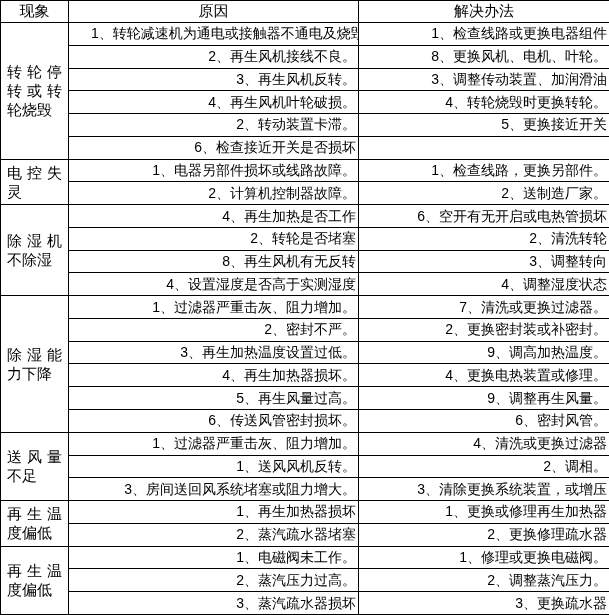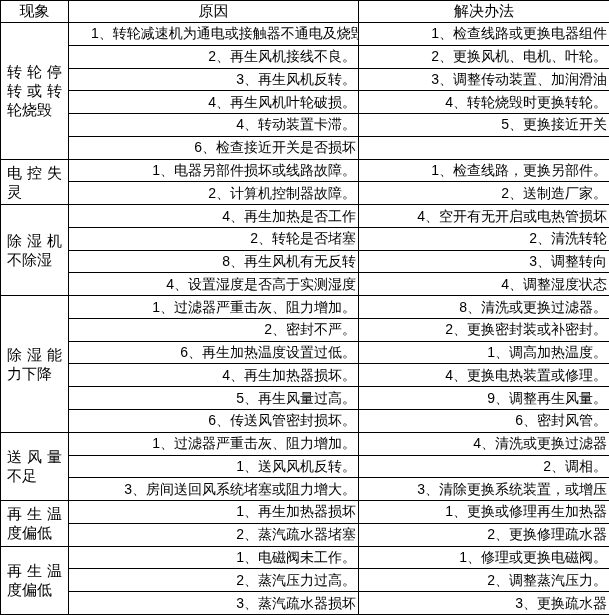--- a/index.html
+++ b/index.html
@@ -71,79 +71,79 @@
     </thead>
     <tbody>
 
       <tr>
         <td class="ph" rowspan="6">转轮停转或转轮烧毁</td>
         <td class="c">1、转轮减速机为通电或接触器不通电及烧毁。</td>
         <td class="s">1、检查线路或更换电器组件</td>
       </tr>
       <tr>
         <td class="c">2、再生风机接线不良。</td>
-        <td class="s">2、更换风机、电机、叶轮。</td>
+        <td class="s">8、更换风机、电机、叶轮。</td>
       </tr>
       <tr>
         <td class="c">3、再生风机反转。</td>
         <td class="s">3、调整传动装置、加润滑油</td>
       </tr>
       <tr>
         <td class="c">4、再生风机叶轮破损。</td>
         <td class="s">4、转轮烧毁时更换转轮。</td>
       </tr>
       <tr>
-        <td class="c">4、转动装置卡滞。</td>
+        <td class="c">2、转动装置卡滞。</td>
         <td class="s">5、更换接近开关</td>
       </tr>
       <tr>
         <td class="c">6、检查接近开关是否损坏</td>
         <td class="s"></td>
       </tr>
 
       <tr>
         <td class="ph" rowspan="2">电控失灵</td>
         <td class="c">1、电器另部件损坏或线路故障。</td>
         <td class="s">1、检查线路，更换另部件。</td>
       </tr>
       <tr>
         <td class="c">2、计算机控制器故障。</td>
         <td class="s">2、送制造厂家。</td>
       </tr>
 
       <tr>
         <td class="ph" rowspan="4">除湿机不除湿</td>
         <td class="c">4、再生加热是否工作</td>
-        <td class="s">4、空开有无开启或电热管损坏</td>
+        <td class="s">6、空开有无开启或电热管损坏</td>
       </tr>
       <tr>
         <td class="c">2、转轮是否堵塞</td>
         <td class="s">2、清洗转轮</td>
       </tr>
       <tr>
         <td class="c">8、再生风机有无反转</td>
         <td class="s">3、调整转向</td>
       </tr>
       <tr>
         <td class="c">4、设置湿度是否高于实测湿度</td>
         <td class="s">4、调整湿度状态</td>
       </tr>
 
       <tr>
         <td class="ph" rowspan="6">除湿能力下降</td>
         <td class="c">1、过滤器严重击灰、阻力增加。</td>
-        <td class="s">8、清洗或更换过滤器。</td>
+        <td class="s">7、清洗或更换过滤器。</td>
       </tr>
       <tr>
         <td class="c">2、密封不严。</td>
         <td class="s">2、更换密封装或补密封。</td>
       </tr>
       <tr>
-        <td class="c">6、再生加热温度设置过低。</td>
-        <td class="s">1、调高加热温度。</td>
+        <td class="c">3、再生加热温度设置过低。</td>
+        <td class="s">9、调高加热温度。</td>
       </tr>
       <tr>
         <td class="c">4、再生加热器损坏。</td>
         <td class="s">4、更换电热装置或修理。</td>
       </tr>
       <tr>
         <td class="c">5、再生风量过高。</td>
         <td class="s">9、调整再生风量。</td>
       </tr>
       <tr>

